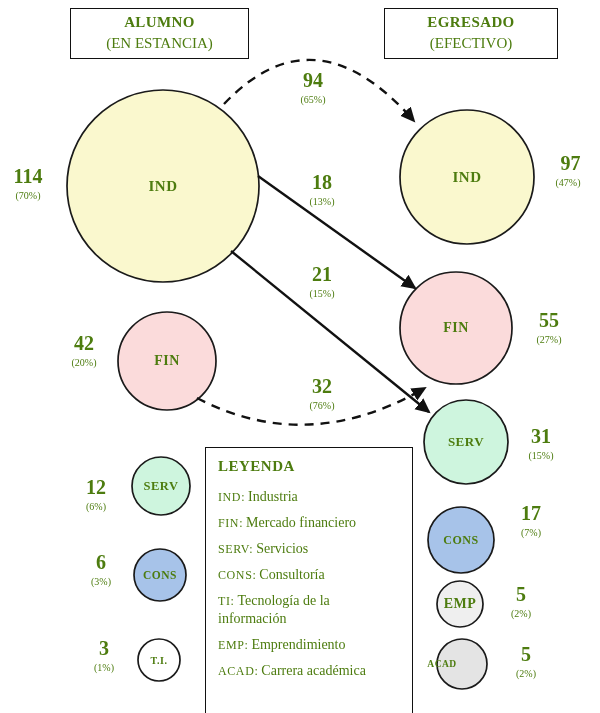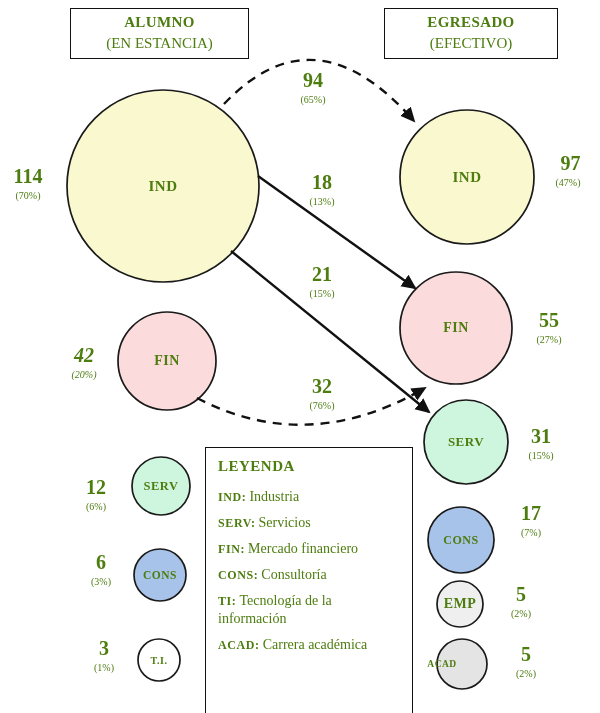--- a/index.html
+++ b/index.html
@@ -23,21 +23,21 @@
     position:absolute;transform:translate(-50%,-50%);
     font-weight:bold;letter-spacing:0.5px;white-space:nowrap;
   }
   .legend{
     position:absolute;left:205px;top:447px;width:208px;height:296px;
     border:1.7px solid #111;background:#fff;box-sizing:border-box;
     padding:10px 12px;z-index:3;
   }
   .legend-title{font-weight:bold;font-size:15px;letter-spacing:0.5px;margin-bottom:13px;}
   .legend-entry{font-size:14px;line-height:18px;margin-bottom:8px;}
-  .legend-entry .term{font-weight:bold;font-size:12px;letter-spacing:0.6px;margin-right:3px;}
+  .legend-entry .term{font-weight:normal;font-size:12px;letter-spacing:0.6px;margin-right:3px;}
   .txt{z-index:2;}
 </style>
 </head>
 <body>
 
 <div class="canvas">
 
   <svg class="layer" width="600" height="713" viewBox="0 0 600 713">
     <defs>
       <marker id="ah" markerUnits="userSpaceOnUse" markerWidth="18" markerHeight="16" refX="13" refY="7" orient="auto">
@@ -83,21 +83,21 @@
   <div class="node-label txt" style="left:456px;top:328px;font-size:14px;">FIN</div>
   <div class="node-label txt" style="left:466px;top:442px;font-size:13px;">SERV</div>
   <div class="node-label txt" style="left:461px;top:540px;font-size:12px;">CONS</div>
   <div class="node-label txt" style="left:460px;top:604px;font-size:14px;">EMP</div>
   <div class="node-label txt" style="left:442px;top:664px;font-size:9.5px;">ACAD</div>
 
   <div class="stat txt" style="left:28px;top:186px;">
     <div class="num">114</div>
     <div class="pct">(70%)</div>
   </div>
-  <div class="stat txt" style="left:84px;top:365px;font-style:italic;">
+  <div class="stat txt" style="left:84px;top:353px;">
     <div class="num">42</div>
     <div class="pct">(20%)</div>
   </div>
   <div class="stat txt" style="left:96px;top:483px;margin-top:14px;">
     <div class="num">12</div>
     <div class="pct">(6%)</div>
   </div>
   <div class="stat txt" style="left:101px;top:572px;">
     <div class="num">6</div>
     <div class="pct">(3%)</div>
@@ -148,29 +148,32 @@
     <div class="num">32</div>
     <div class="pct">(76%)</div>
   </div>
 
   <div class="legend">
     <div class="legend-title">LEYENDA</div>
     <div class="legend-entry">
       <span class="term">IND:</span><span class="def">Industria</span>
     </div>
     <div class="legend-entry">
-      <span class="term">SERV:</span><span class="def">Servicios</span>
+      <span class="term">FIN:</span><span class="def">Mercado financiero</span>
     </div>
     <div class="legend-entry">
-      <span class="term">FIN:</span><span class="def">Mercado financiero</span>
+      <span class="term">SERV:</span><span class="def">Servicios</span>
     </div>
     <div class="legend-entry">
       <span class="term">CONS:</span><span class="def">Consultoría</span>
     </div>
     <div class="legend-entry">
       <span class="term">TI:</span><span class="def">Tecnología de la información</span>
+    </div>
+    <div class="legend-entry">
+      <span class="term">EMP:</span><span class="def">Emprendimiento</span>
     </div>
     <div class="legend-entry">
       <span class="term">ACAD:</span><span class="def">Carrera académica</span>
     </div>
   </div>
 
 </div>
 
 </body></html>

